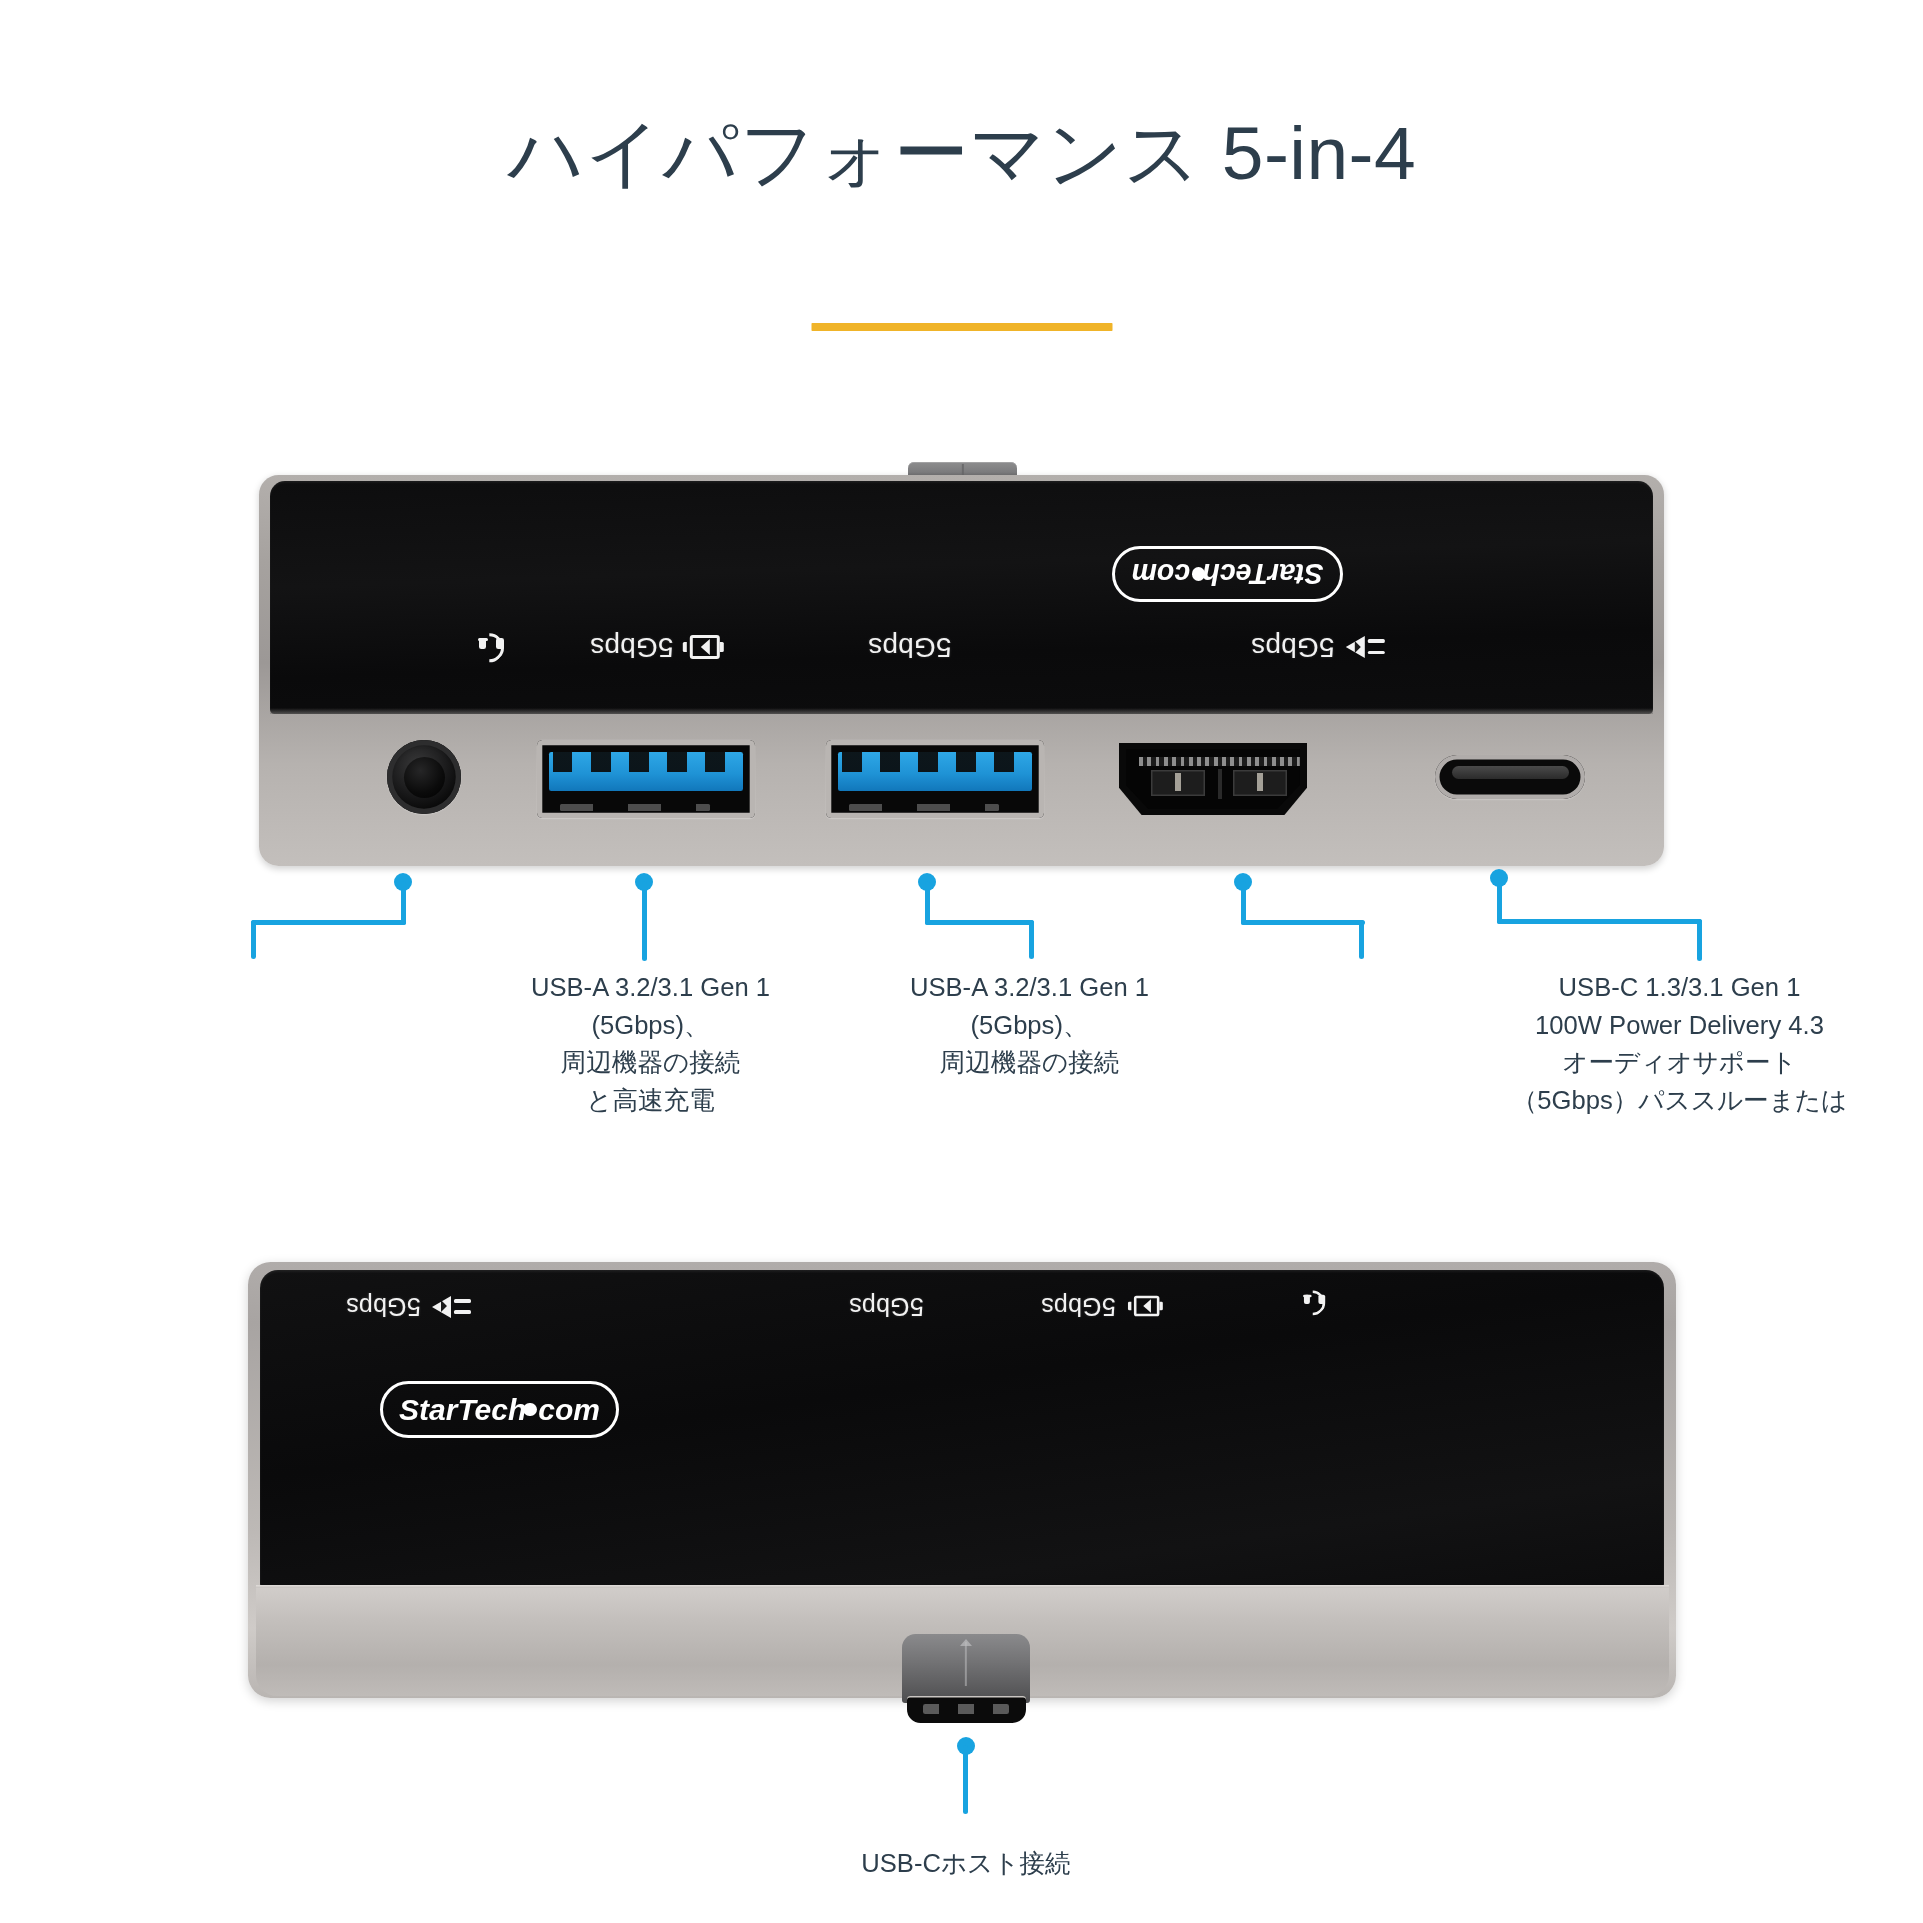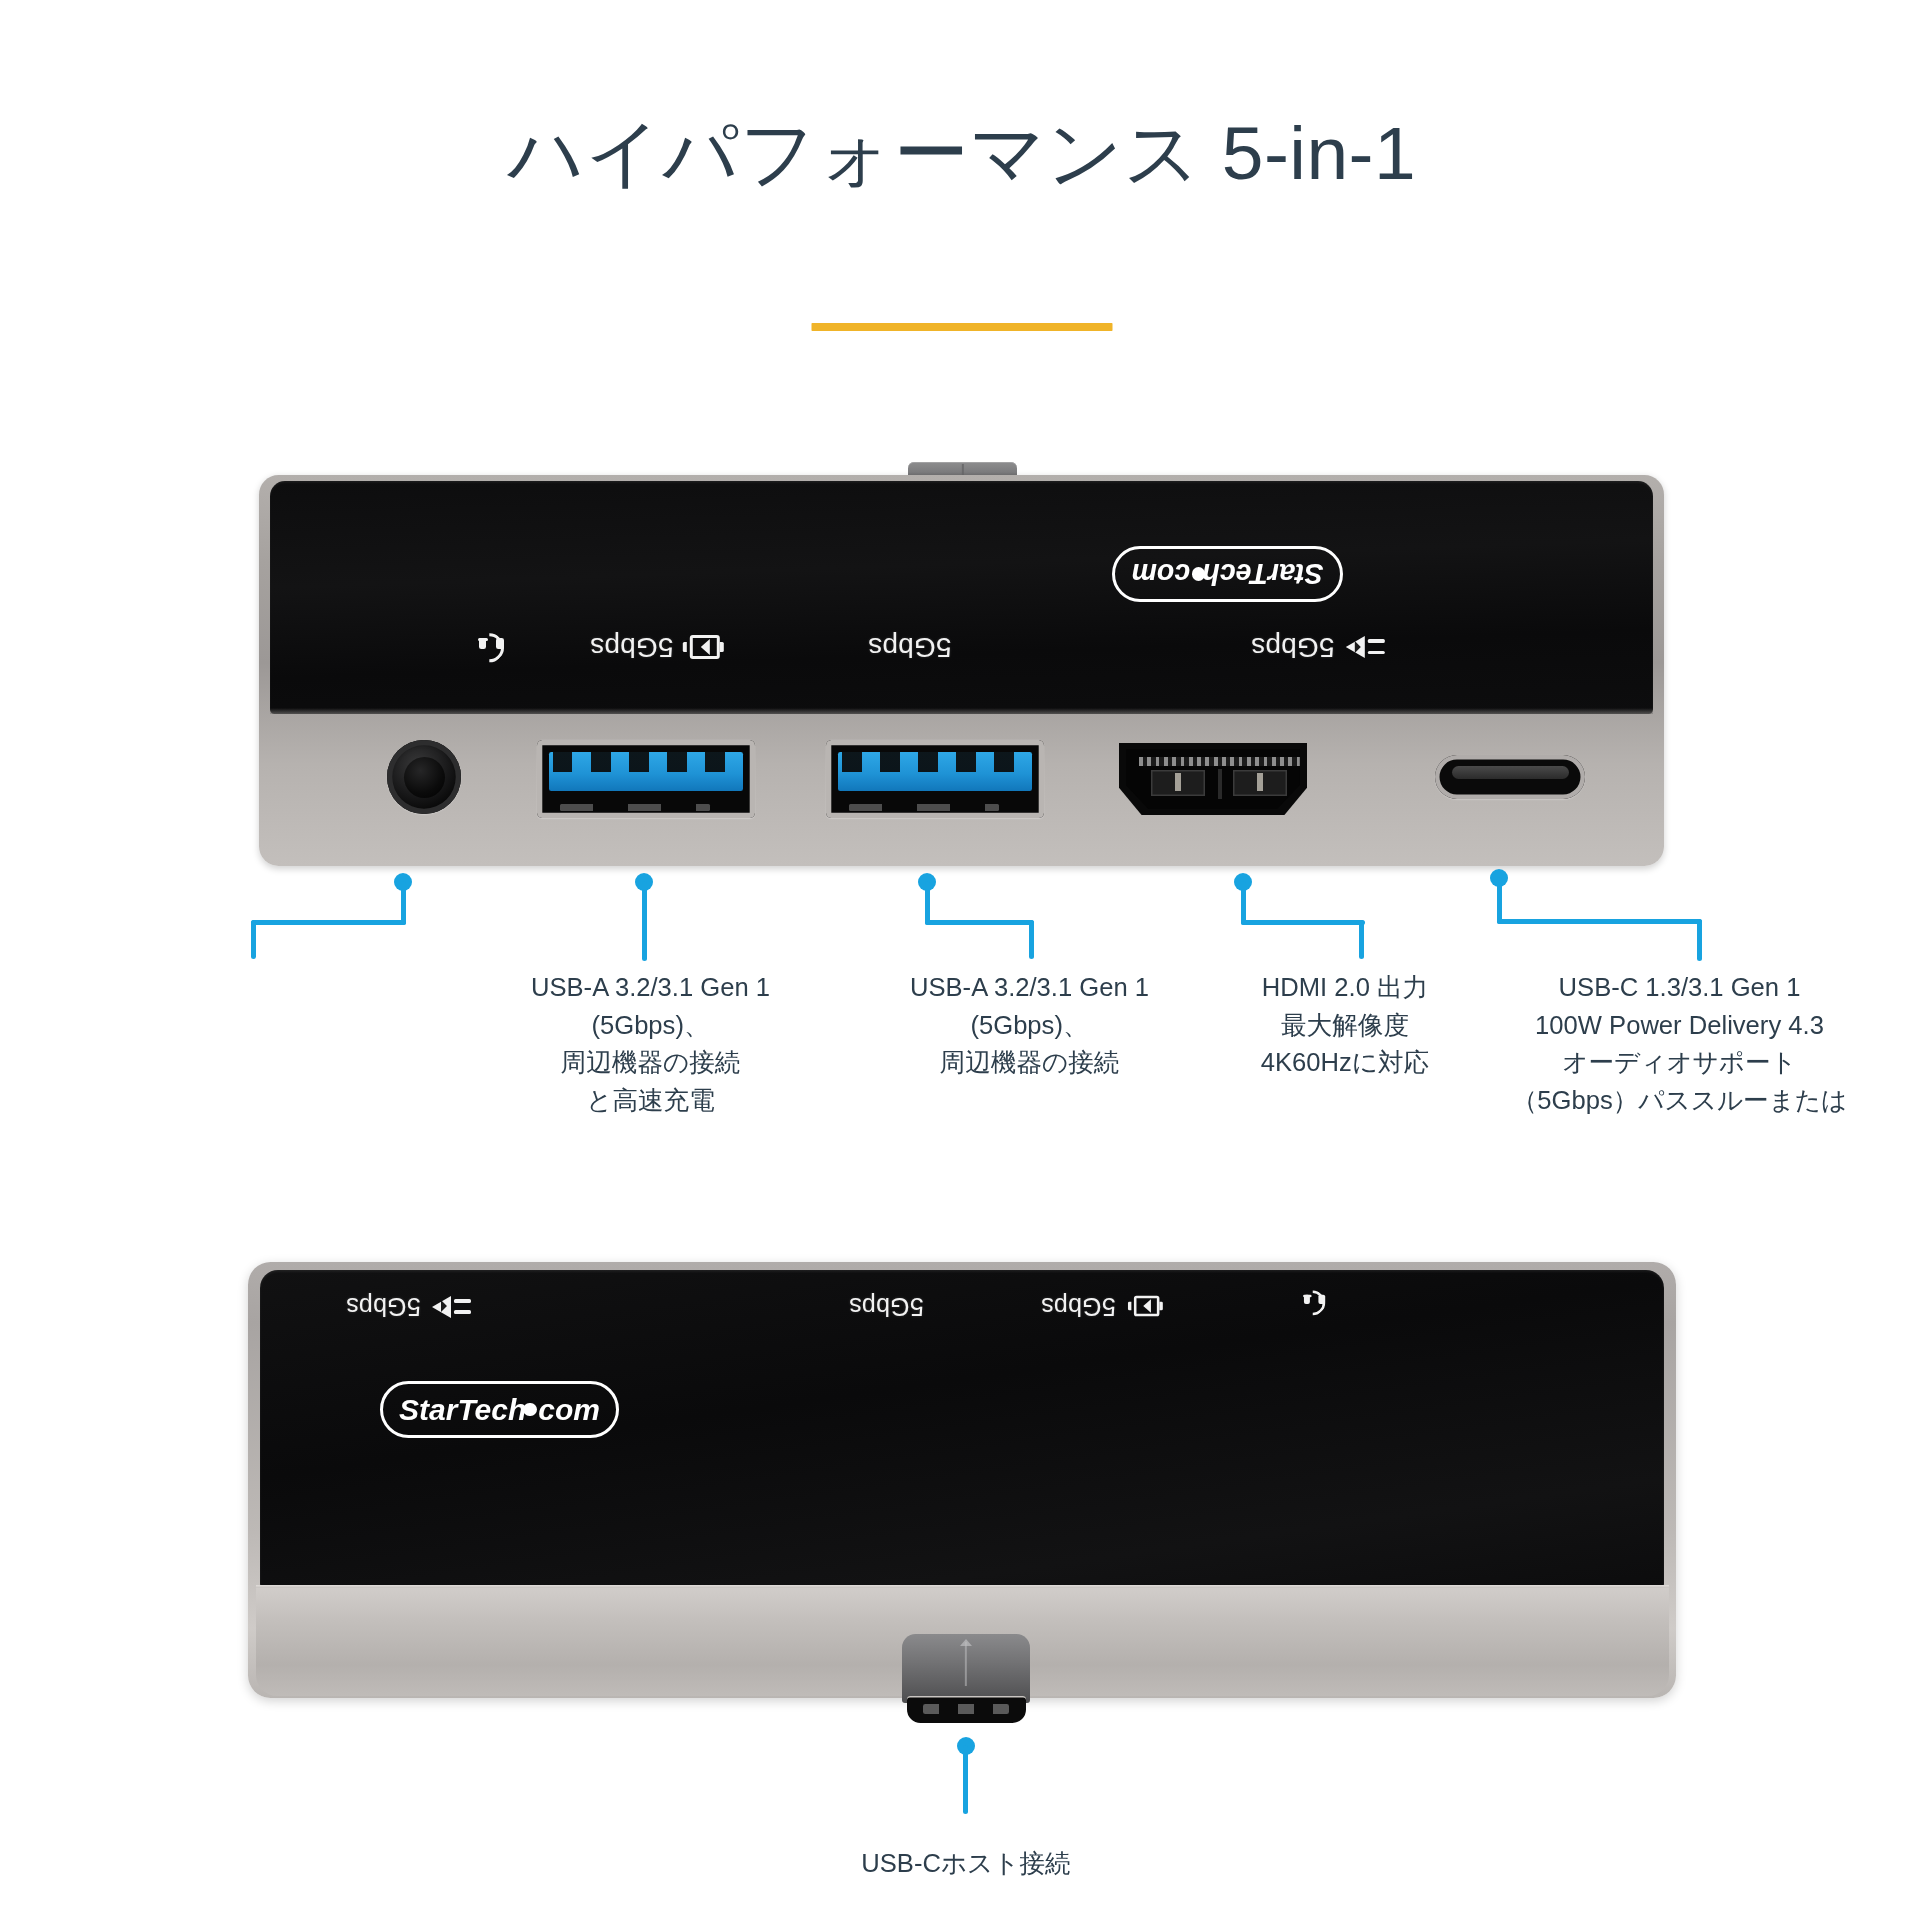--- a/index.html
+++ b/index.html
@@ -265,21 +265,21 @@
     background:repeating-linear-gradient(90deg,#5a5a5a 0 16.5px,rgba(0,0,0,0) 16.5px 35px);
     border-radius:2.3px;
   }
 </style>
 </head>
 <body>
 
 <div class="stage">
 
   <div class="title-block">
-    <div class="title-line">ハイパフォーマンス 5-in-1</div>
+    <div class="title-line">ハイパフォーマンス 5-in-4</div>
   </div>
   <div class="title-rule"></div>
 
   <div class="dev1">
     <div class="dev1-nub"></div>
     <div class="dev1-shell"></div>
     <div class="dev1-top"></div>
 
     <div class="dlabel" style="left:218px;top:159px;transform:rotate(180deg);">
       <span class="glyph ico-headset">
@@ -384,25 +384,20 @@
     <div>周辺機器の接続</div>
     <div>と高速充電</div>
   </div>
 
   <div class="callout" style="left:864px;top:969px;width:331px;">
     <div>USB-A 3.2/3.1 Gen 1</div>
     <div>(5Gbps)、</div>
     <div>周辺機器の接続</div>
   </div>
 
-  <div class="callout" style="left:1206px;top:969px;width:278px;">
-    <div>HDMI 2.0 出力</div>
-    <div>最大解像度</div>
-    <div>4K60Hzに対応</div>
-  </div>
 
   <div class="callout" style="left:1484px;top:969px;width:391px;">
     <div>USB-C 1.3/3.1 Gen 1</div>
     <div>100W Power Delivery 4.3</div>
     <div>オーディオサポート</div>
     <div>（5Gbps）パススルーまたは</div>
   </div>
 
   <div class="dev2">
     <div class="dev2-shell"></div>

